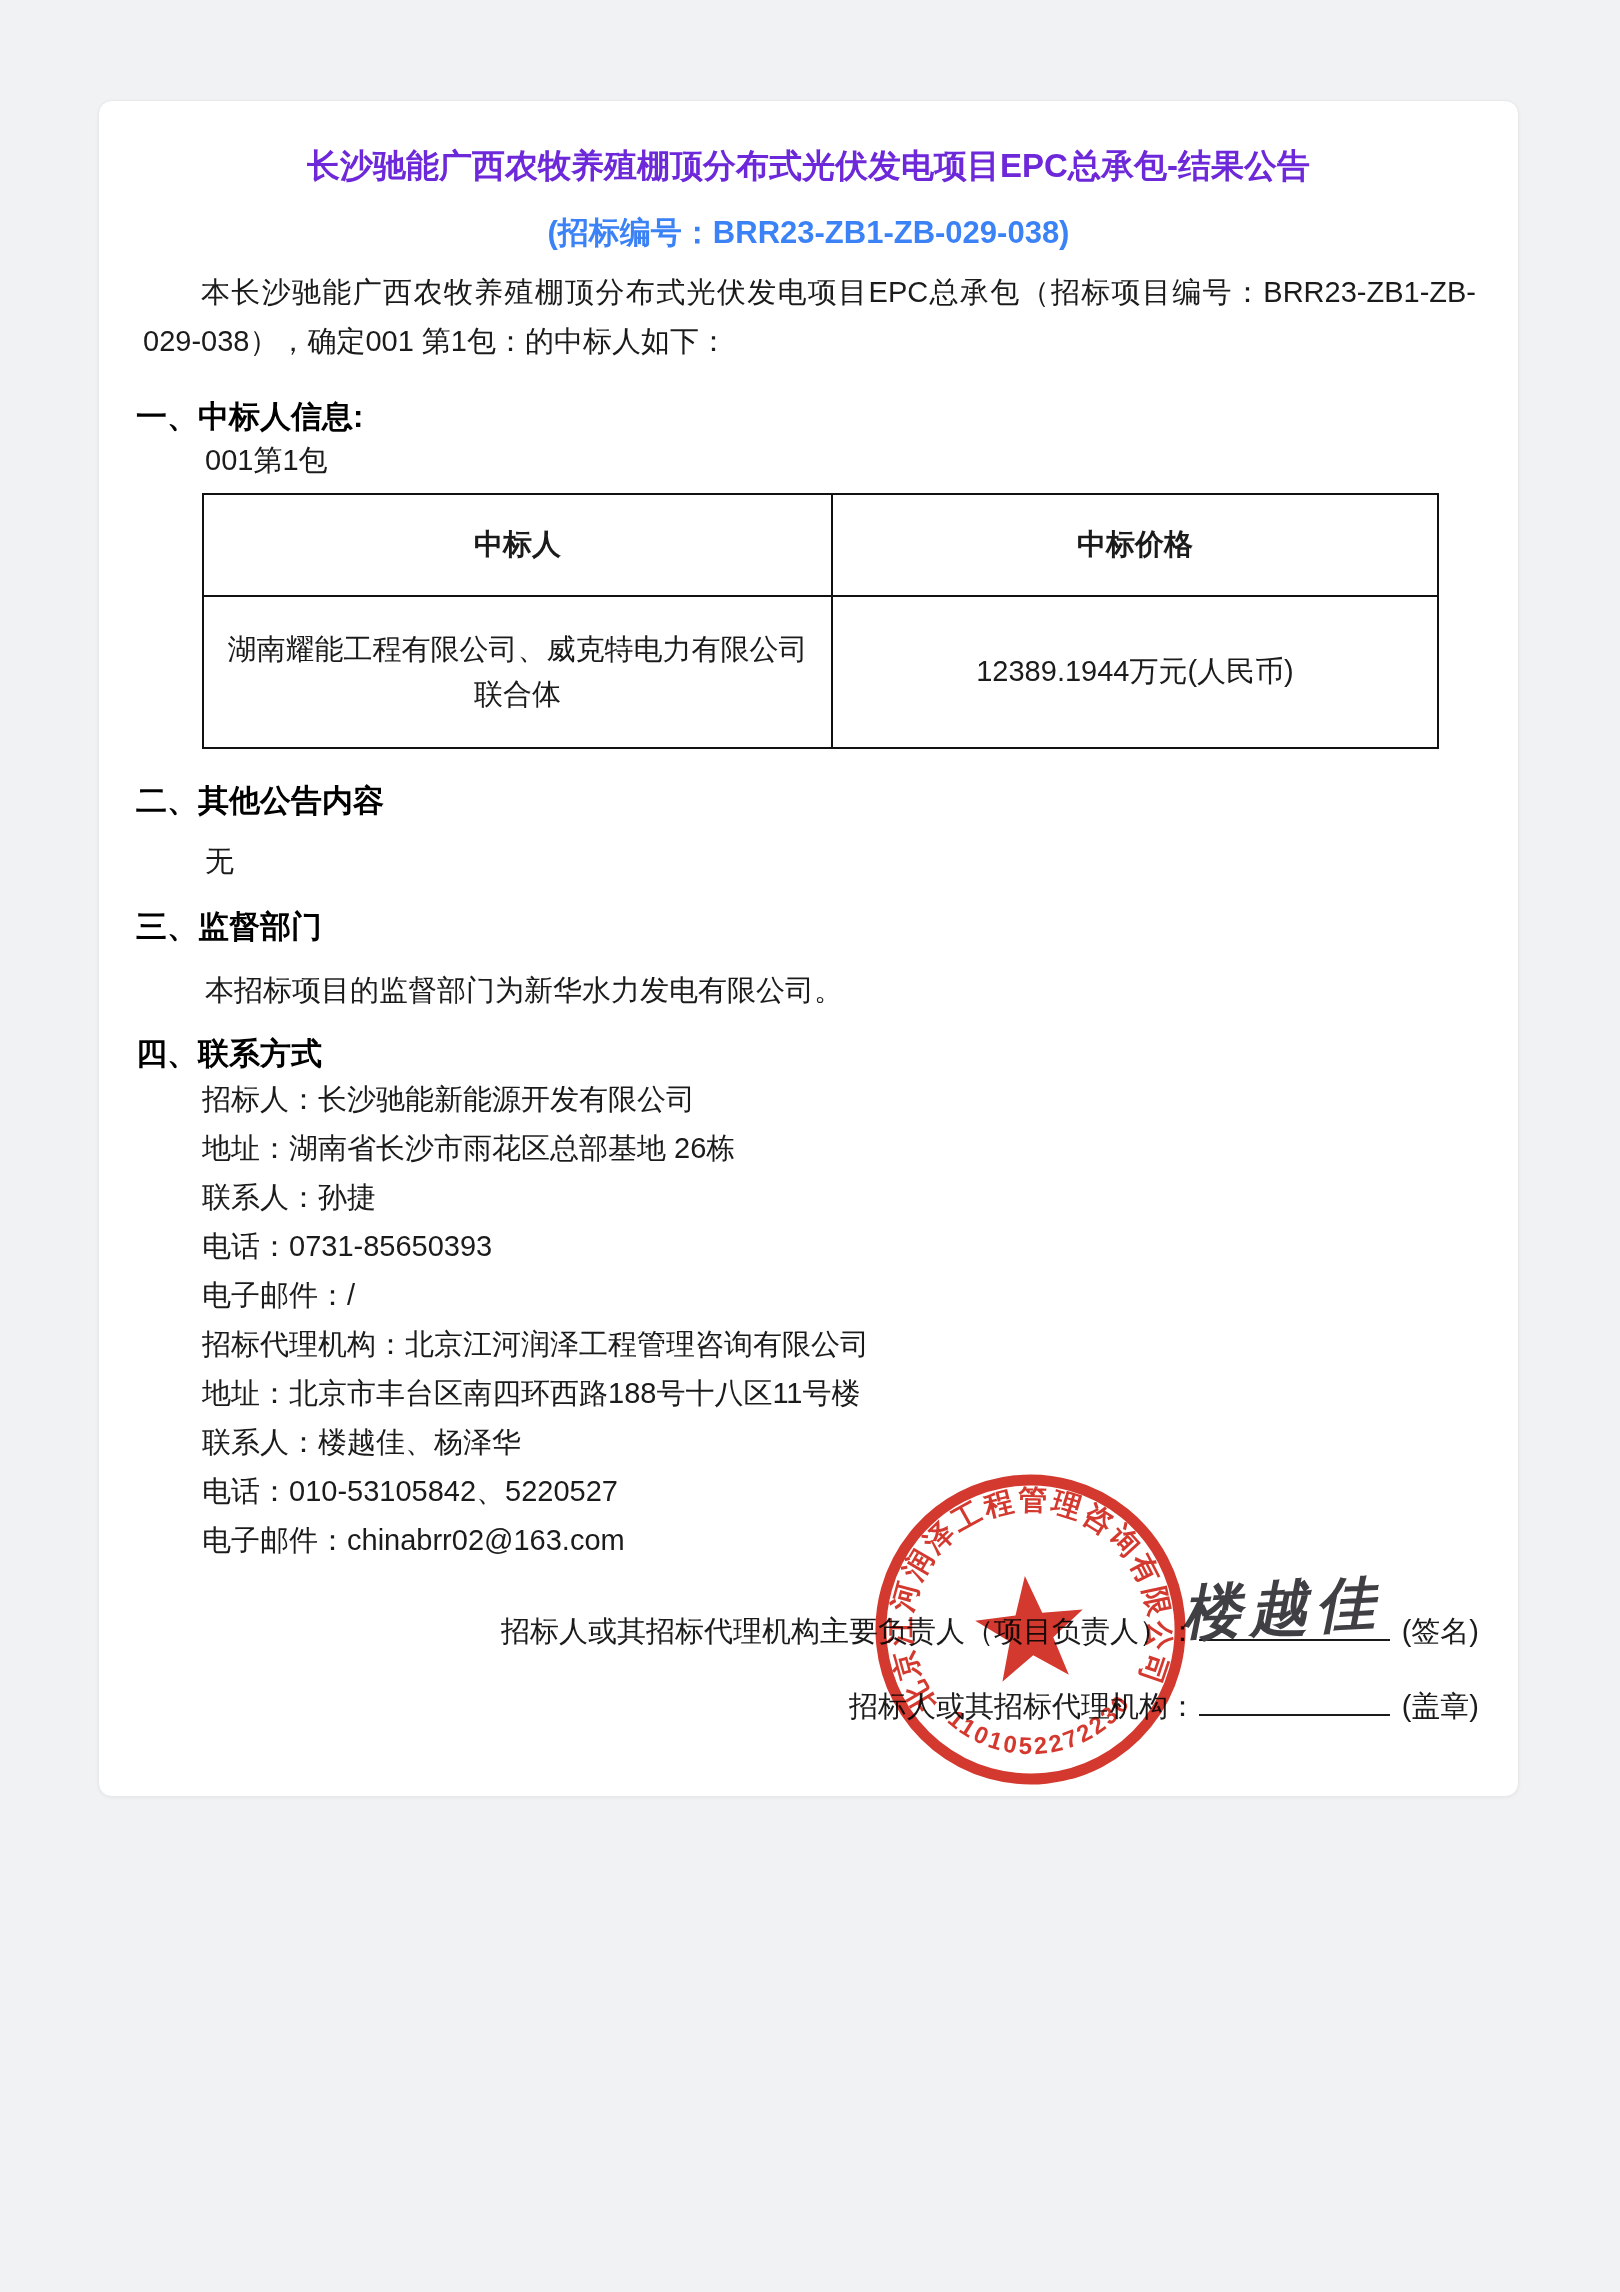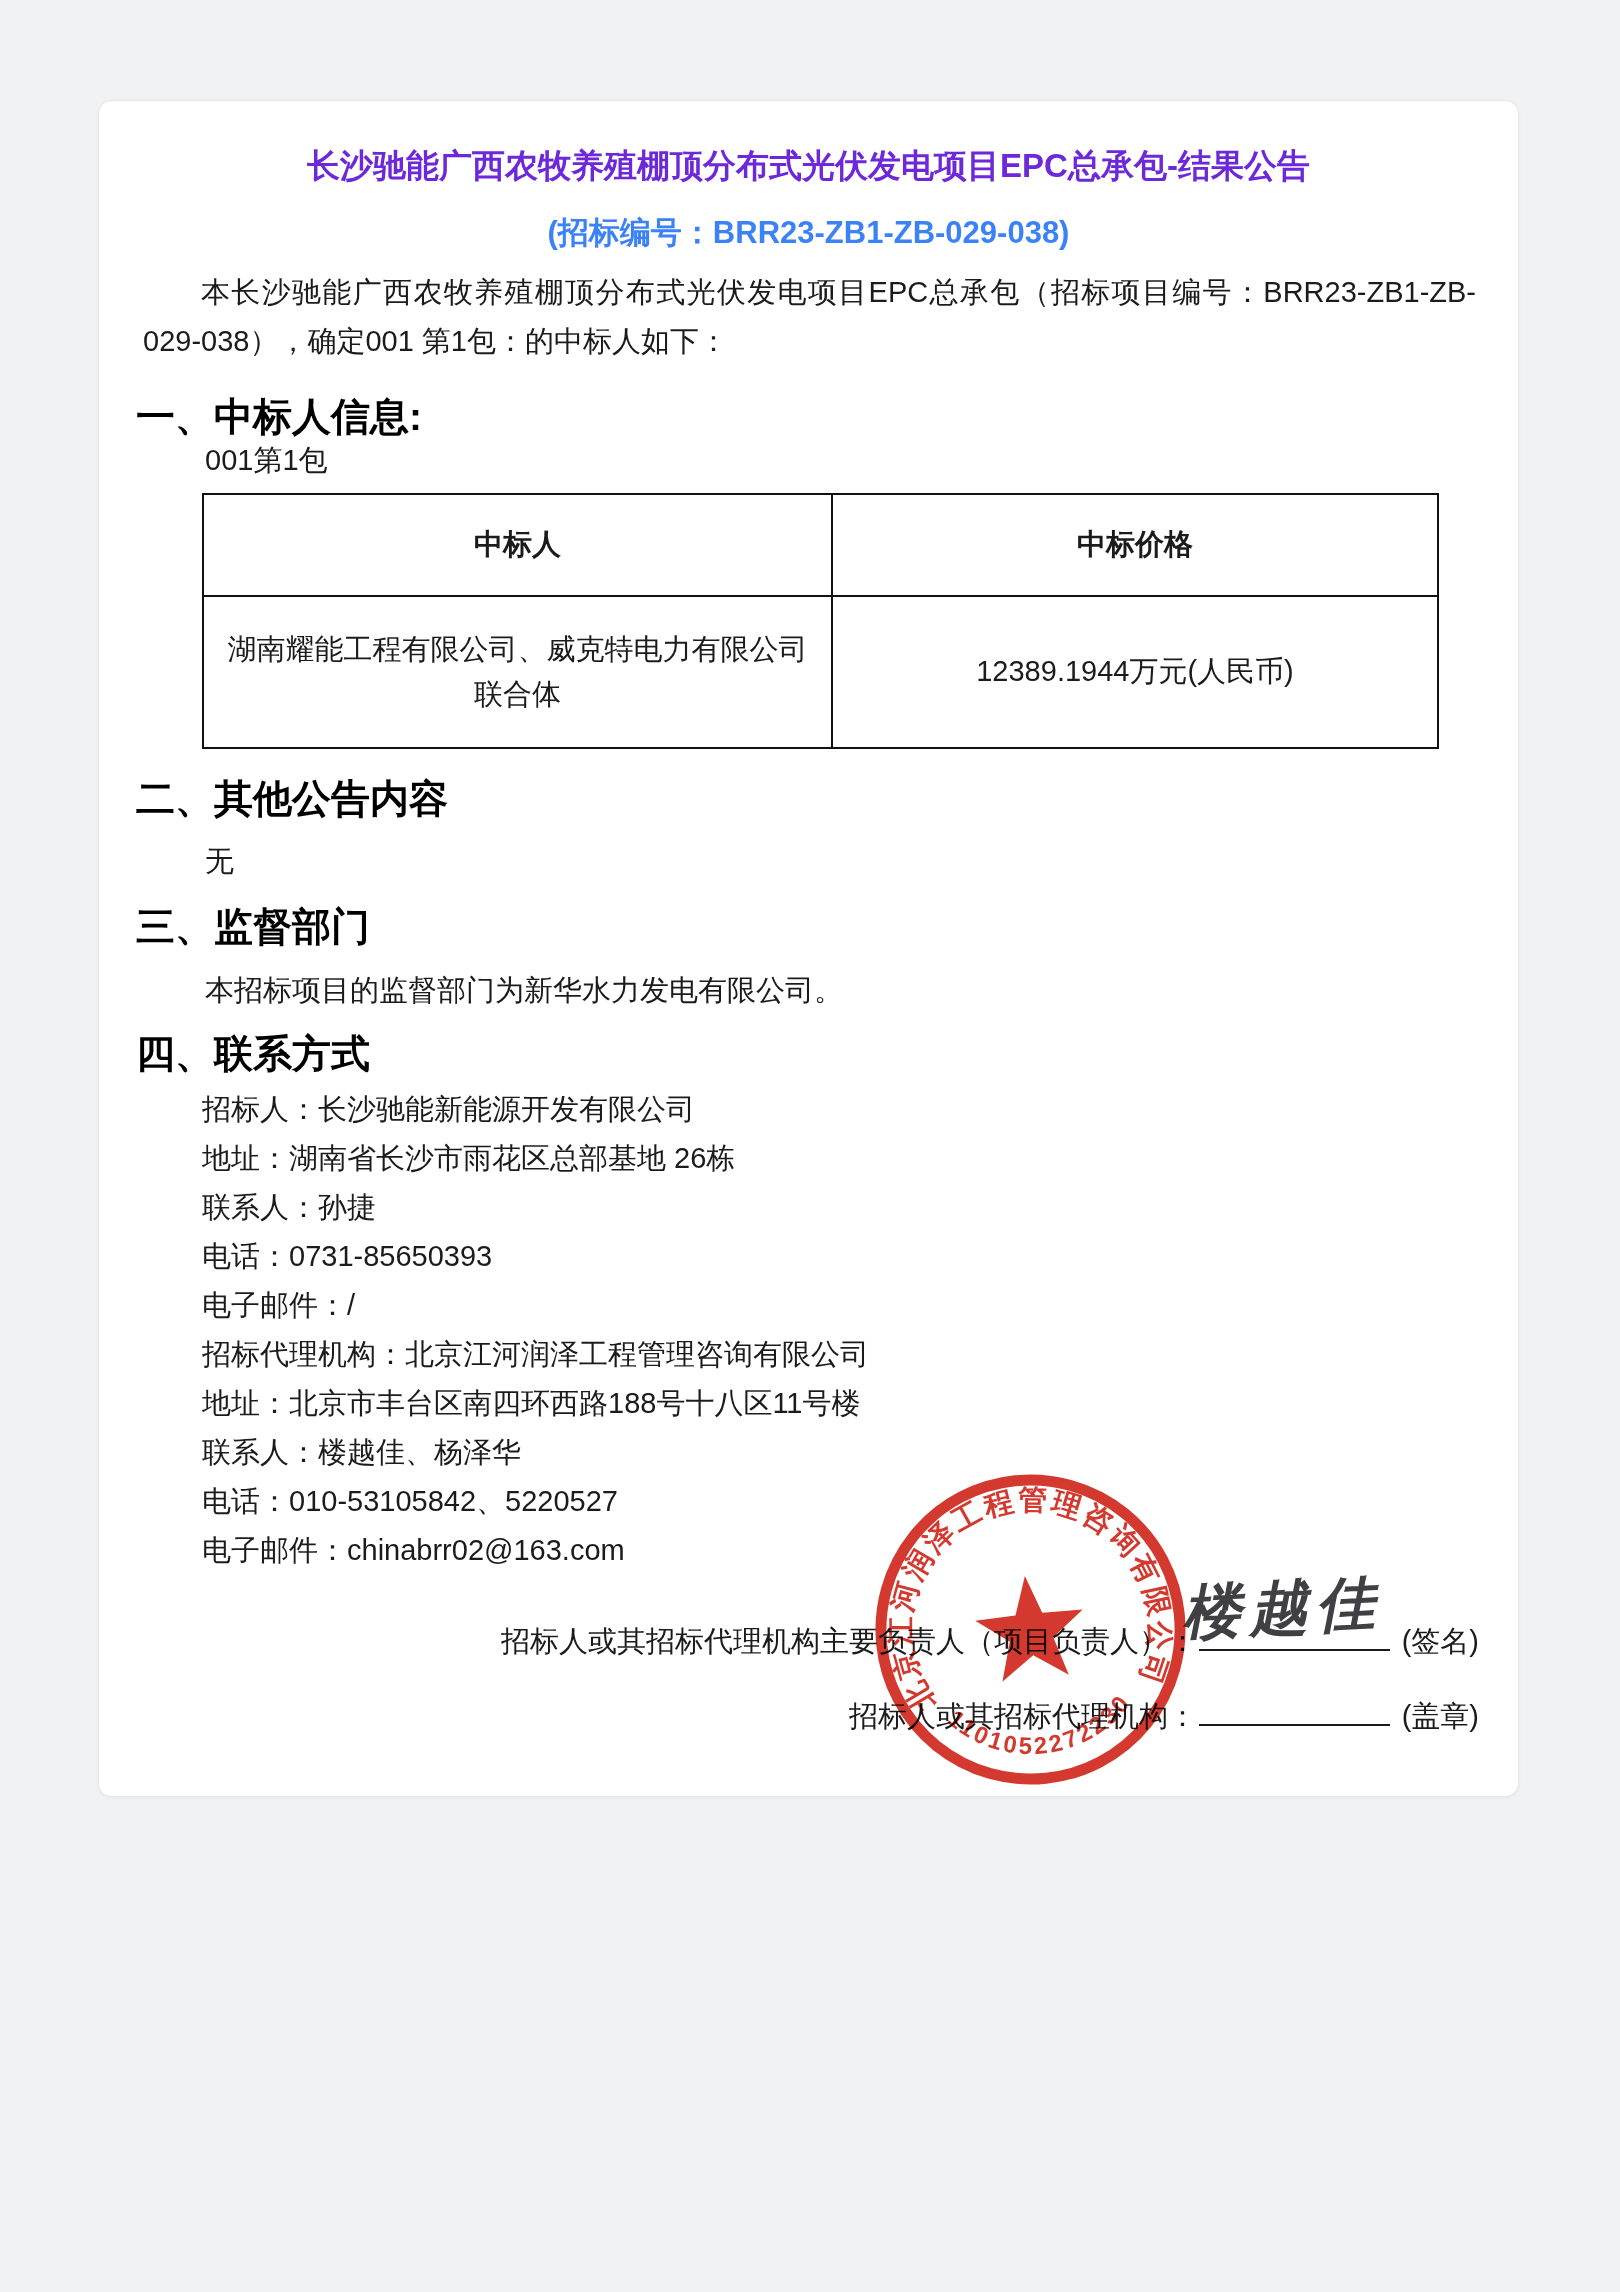--- a/index.html
+++ b/index.html
@@ -26,34 +26,34 @@
   .doc-subtitle {
     margin-top:23.5px; text-align:center;
     font-size:31px; line-height:43px; font-weight:bold; color:#3b82f6;
   }
   .intro {
     margin:14.7px 42px 0 44px;
     font-size:29px; line-height:49px;
     text-indent:2em; text-align:justify;
   }
   .sec-heading {
-    margin-left:37px; font-size:39px; line-height:43px; font-weight:bold; color:#000;
+    margin-left:37px; font-size:31px; line-height:43px; font-weight:bold; color:#000;
   }
   .h1 { margin-top:29px; }
   .h2 { margin-top:32px;font-family:Liberation Mono, monospace; }
   .h3 { margin-top:22.5px; }
   .h4 { margin-top:20px; }
   .body-line {
     margin-left:0; padding-left:106px;
     font-size:29px; line-height:43px;
   }
   .pkg { margin-top:1px; }
   .plain { margin-top:15.7px; }
   .sup { margin-top:20.6px; }
-  .contact-block { margin-top:10px; }
+  .contact-block { margin-top:0; }
   .contact-line { padding-left:103px; font-size:29px; line-height:49px; }
   table.award {
     margin:10.8px 0 0 103px;
     width:1235px; border-collapse:collapse; table-layout:fixed;
   }
   table.award th, table.award td {
     border:2px solid #111; text-align:center; vertical-align:middle;
     font-size:29px; line-height:45px; padding:3.9px 9.8px;
   }
   table.award th {

